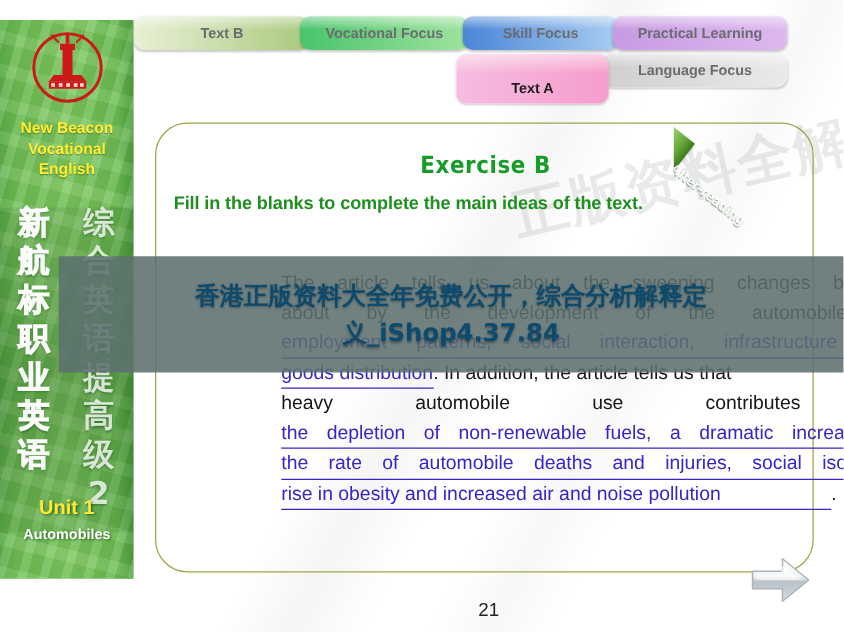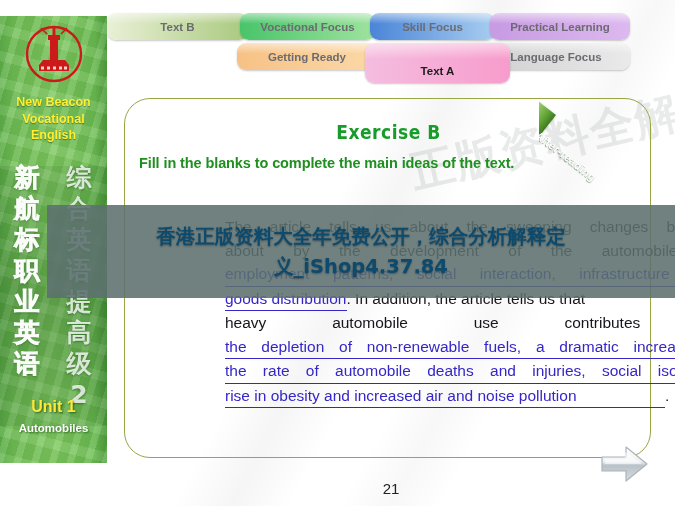--- a/index.html
+++ b/index.html
@@ -272,28 +272,25 @@
       <div class="tab row1" id="t-voc" style="left: 133px; width: 135px; background: linear-gradient(rgba(255, 255, 255, 0.55) 0%, rgba(255, 255, 255, 0) 40%), linear-gradient(90deg, rgb(73, 196, 106) 0%, rgb(159, 227, 158) 100%);">
         <span>Vocational Focus</span>
       </div>
       <div class="tab row1" id="t-skill" style="left: 263px; width: 125px; background: linear-gradient(rgba(255, 255, 255, 0.55) 0%, rgba(255, 255, 255, 0) 40%), linear-gradient(90deg, rgb(74, 133, 216) 0%, rgb(168, 205, 240) 100%);">
         <span>Skill Focus</span>
       </div>
       <div class="tab row1" id="t-prac" style="left: 383px; width: 140px; background: linear-gradient(rgba(255, 255, 255, 0.55) 0%, rgba(255, 255, 255, 0) 40%), linear-gradient(90deg, rgb(199, 154, 226) 0%, rgb(221, 185, 239) 100%);">
         <span>Practical Learning</span>
       </div>
 
-      <div class="tab row2" id="t-ready" style="left: 130px; width: 140px; background: linear-gradient(rgba(255, 255, 255, 0.55) 0%, rgba(255, 255, 255, 0) 40%), linear-gradient(90deg, rgb(247, 193, 133) 0%, rgb(251, 217, 168) 100%);">
-        <span>Getting Ready</span>
-      </div>
       <div class="tab row2" id="t-lang" style="left: 375px; width: 148px; background: linear-gradient(rgba(255, 255, 255, 0.55) 0%, rgba(255, 255, 255, 0) 40%), linear-gradient(90deg, rgb(207, 207, 207) 0%, rgb(234, 234, 234) 100%);">
         <span>Language Focus</span>
       </div>
 
-      <div class="tab tab-active" id="t-texta" style="left: 258px; width: 145px; background: linear-gradient(rgba(255, 255, 255, 0.55) 0%, rgba(255, 255, 255, 0) 40%), linear-gradient(90deg, rgb(245, 189, 224) 0%, rgb(247, 156, 204) 100%);">
+      <div class="tab tab-active" id="t-texta" style="left: 258px; width: 122px; background: linear-gradient(rgba(255, 255, 255, 0.55) 0%, rgba(255, 255, 255, 0) 40%), linear-gradient(90deg, rgb(245, 189, 224) 0%, rgb(247, 156, 204) 100%);">
         <span>Text A</span>
       </div>
     </div>
 
     <div id="card">
       <div id="ex-title">Exercise B</div>
       <div id="ex-sub">Fill in the blanks to complete the main ideas of the text.</div>
     </div>
 
     <div id="ribbon">

